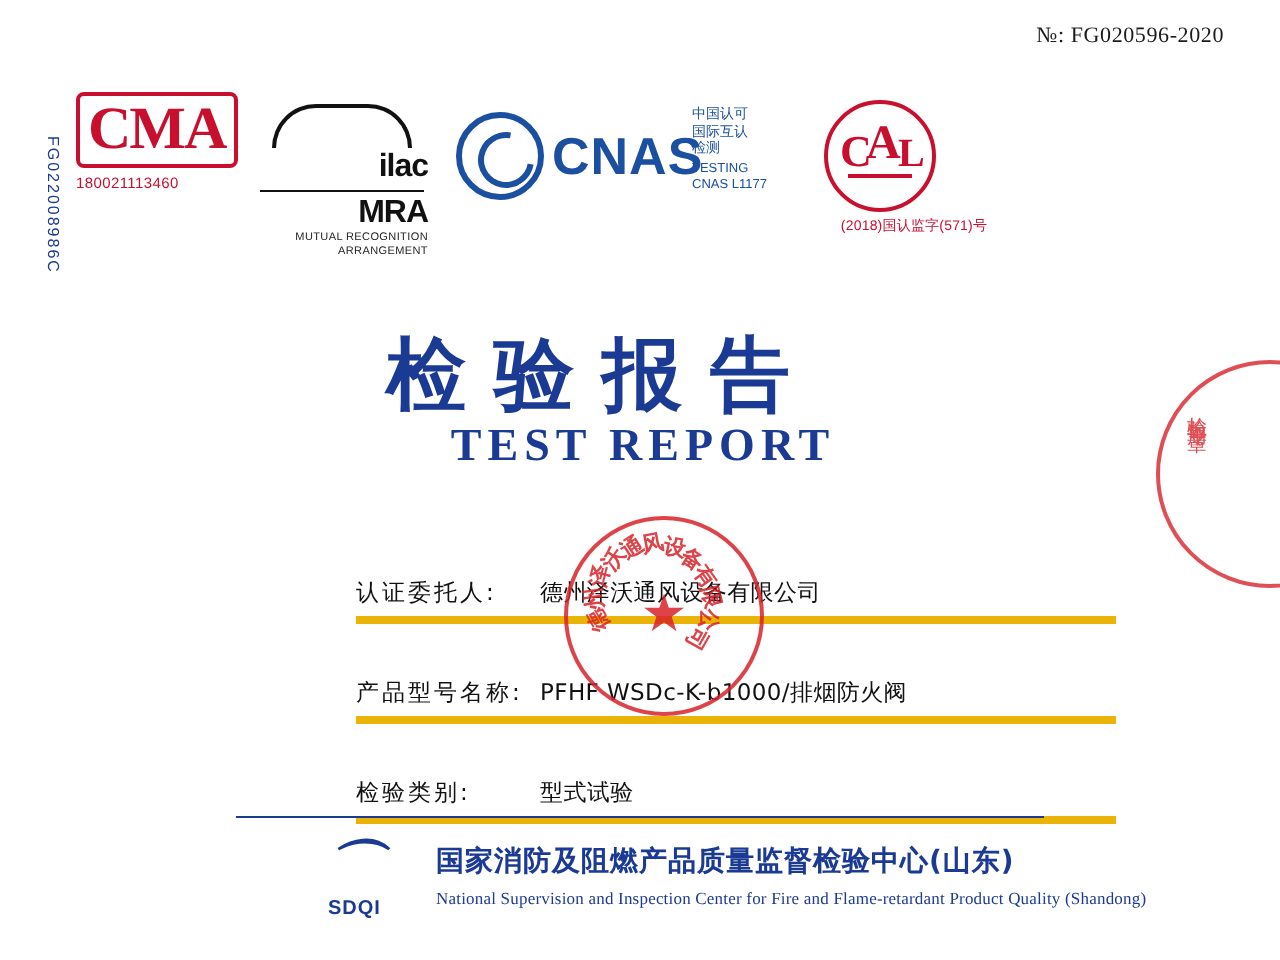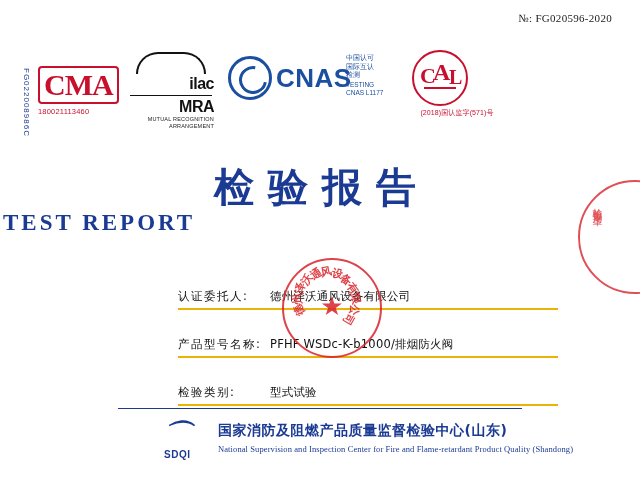--- a/index.html
+++ b/index.html
@@ -47,21 +47,21 @@
     color: #1b3a93;
     writing-mode: vertical-rl;
     text-orientation: mixed;
     letter-spacing: 1px;
     font-family: "Liberation Sans", sans-serif;
   }
   
   .cma {
     position: absolute;
     left: 38px;
-    top: 28px;
+    top: 8px;
     width: 78px;
     height: 50px;
   }
   .cma-text {
     font-family: "Liberation Serif", serif;
     font-weight: bold;
     font-size: 30px;
     color: #c8102e;
     letter-spacing: -1px;
     line-height: 34px;
@@ -224,46 +224,45 @@
     top: 160px;
     left: 0;
     width: 588px;
     text-align: center;
     font-family: "DejaVu Serif", serif;
     font-weight: bold;
     font-size: 40px;
     letter-spacing: 14px;
     color: #1b3a93;
     text-indent: 14px;
-    padding-left: 21px;
   }
   .title-en {
     position: absolute;
     top: 210px;
     left: 0;
     width: 640px;
-    text-align: left;
+    text-align: center;
     font-family: "Liberation Serif", serif;
     font-weight: bold;
     font-size: 23px;
     letter-spacing: 3px;
     color: #1b3a93;
     text-indent: 3px;
   }
   
   .fields {
     position: absolute;
     top: 278px;
     left: 178px;
     width: 380px;
   }
   .field {
     position: relative;
     height: 30px;
-    border-bottom: 2px solid #eab308;
+    border-bottom: 4px solid #eab308;
     margin-bottom: 16px;
     white-space: nowrap;
   }
   .field-label {
     position: absolute;
     left: 0;
     bottom: 4px;
     font-family: "DejaVu Sans", sans-serif;
     font-size: 11.5px;
     color: #111;

